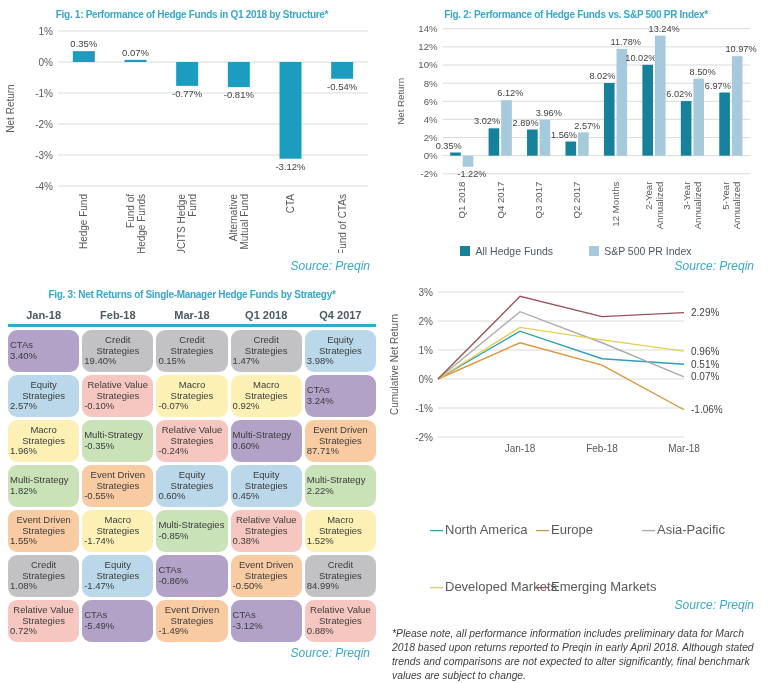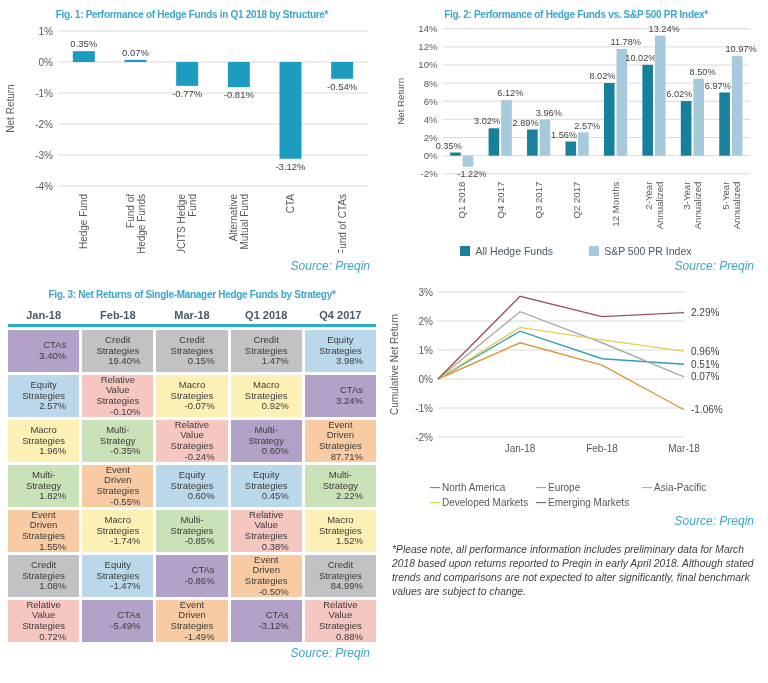--- a/index.html
+++ b/index.html
@@ -25,27 +25,27 @@
   .legend{display:flex;justify-content:center;gap:36px;align-items:center;height:16px;margin-top:2px;}
   .lg-item{display:flex;align-items:center;gap:5px;font-size:10.5px;color:#4B5A64;}
   .lg-swatch{width:10px;height:10px;display:inline-block;}
   
   .t-wrap{margin:4px 8px 0 8px;}
   .t-head{display:grid;grid-template-columns:repeat(5,1fr);gap:3px;}
   .t-h{text-align:center;font-weight:700;font-size:11px;color:#4B5A64;padding:4px 0 3px 0;}
   .t-rule{height:3px;background:#29ABCB;}
   .t-body{display:grid;grid-template-columns:repeat(5,1fr);gap:3px;margin-top:3px;}
   .t-cell{
-    height:42px;display:flex;flex-direction:column;justify-content:center;align-items:flex-end;
-    text-align:center;font-size:9.5px;color:#3B3B3B;line-height:1.12;padding:1px 13px;box-sizing:border-box;
+    height:42px;display:flex;flex-direction:column;justify-content:center;align-items:flex-start;
+    text-align:center;font-size:9.5px;color:#3B3B3B;line-height:1.12;padding:1px 2px;box-sizing:border-box;border-radius:9px;
   }
   .c-name{max-width:100%;}
   
   .legend2{display:flex;flex-wrap:wrap;padding-left:46px;width:330px;margin-top:4px;}
-  .lg4-item{width:106px;font-size:10px;color:#595959;line-height:15px;white-space:nowrap;}
+  .lg4-item{width:106px;font-size:13px;color:#595959;line-height:15px;white-space:nowrap;margin-top:42px;}
   .lg4-dash{font-weight:700;margin-right:2px;}
   .footnote{
     font-style:italic;color:#3F3F3F;font-size:10.3px;line-height:1.35;
     margin:8px 10px 0 8px;
   }
 </style>
 </head>
 <body>
 
 <div class="page">

